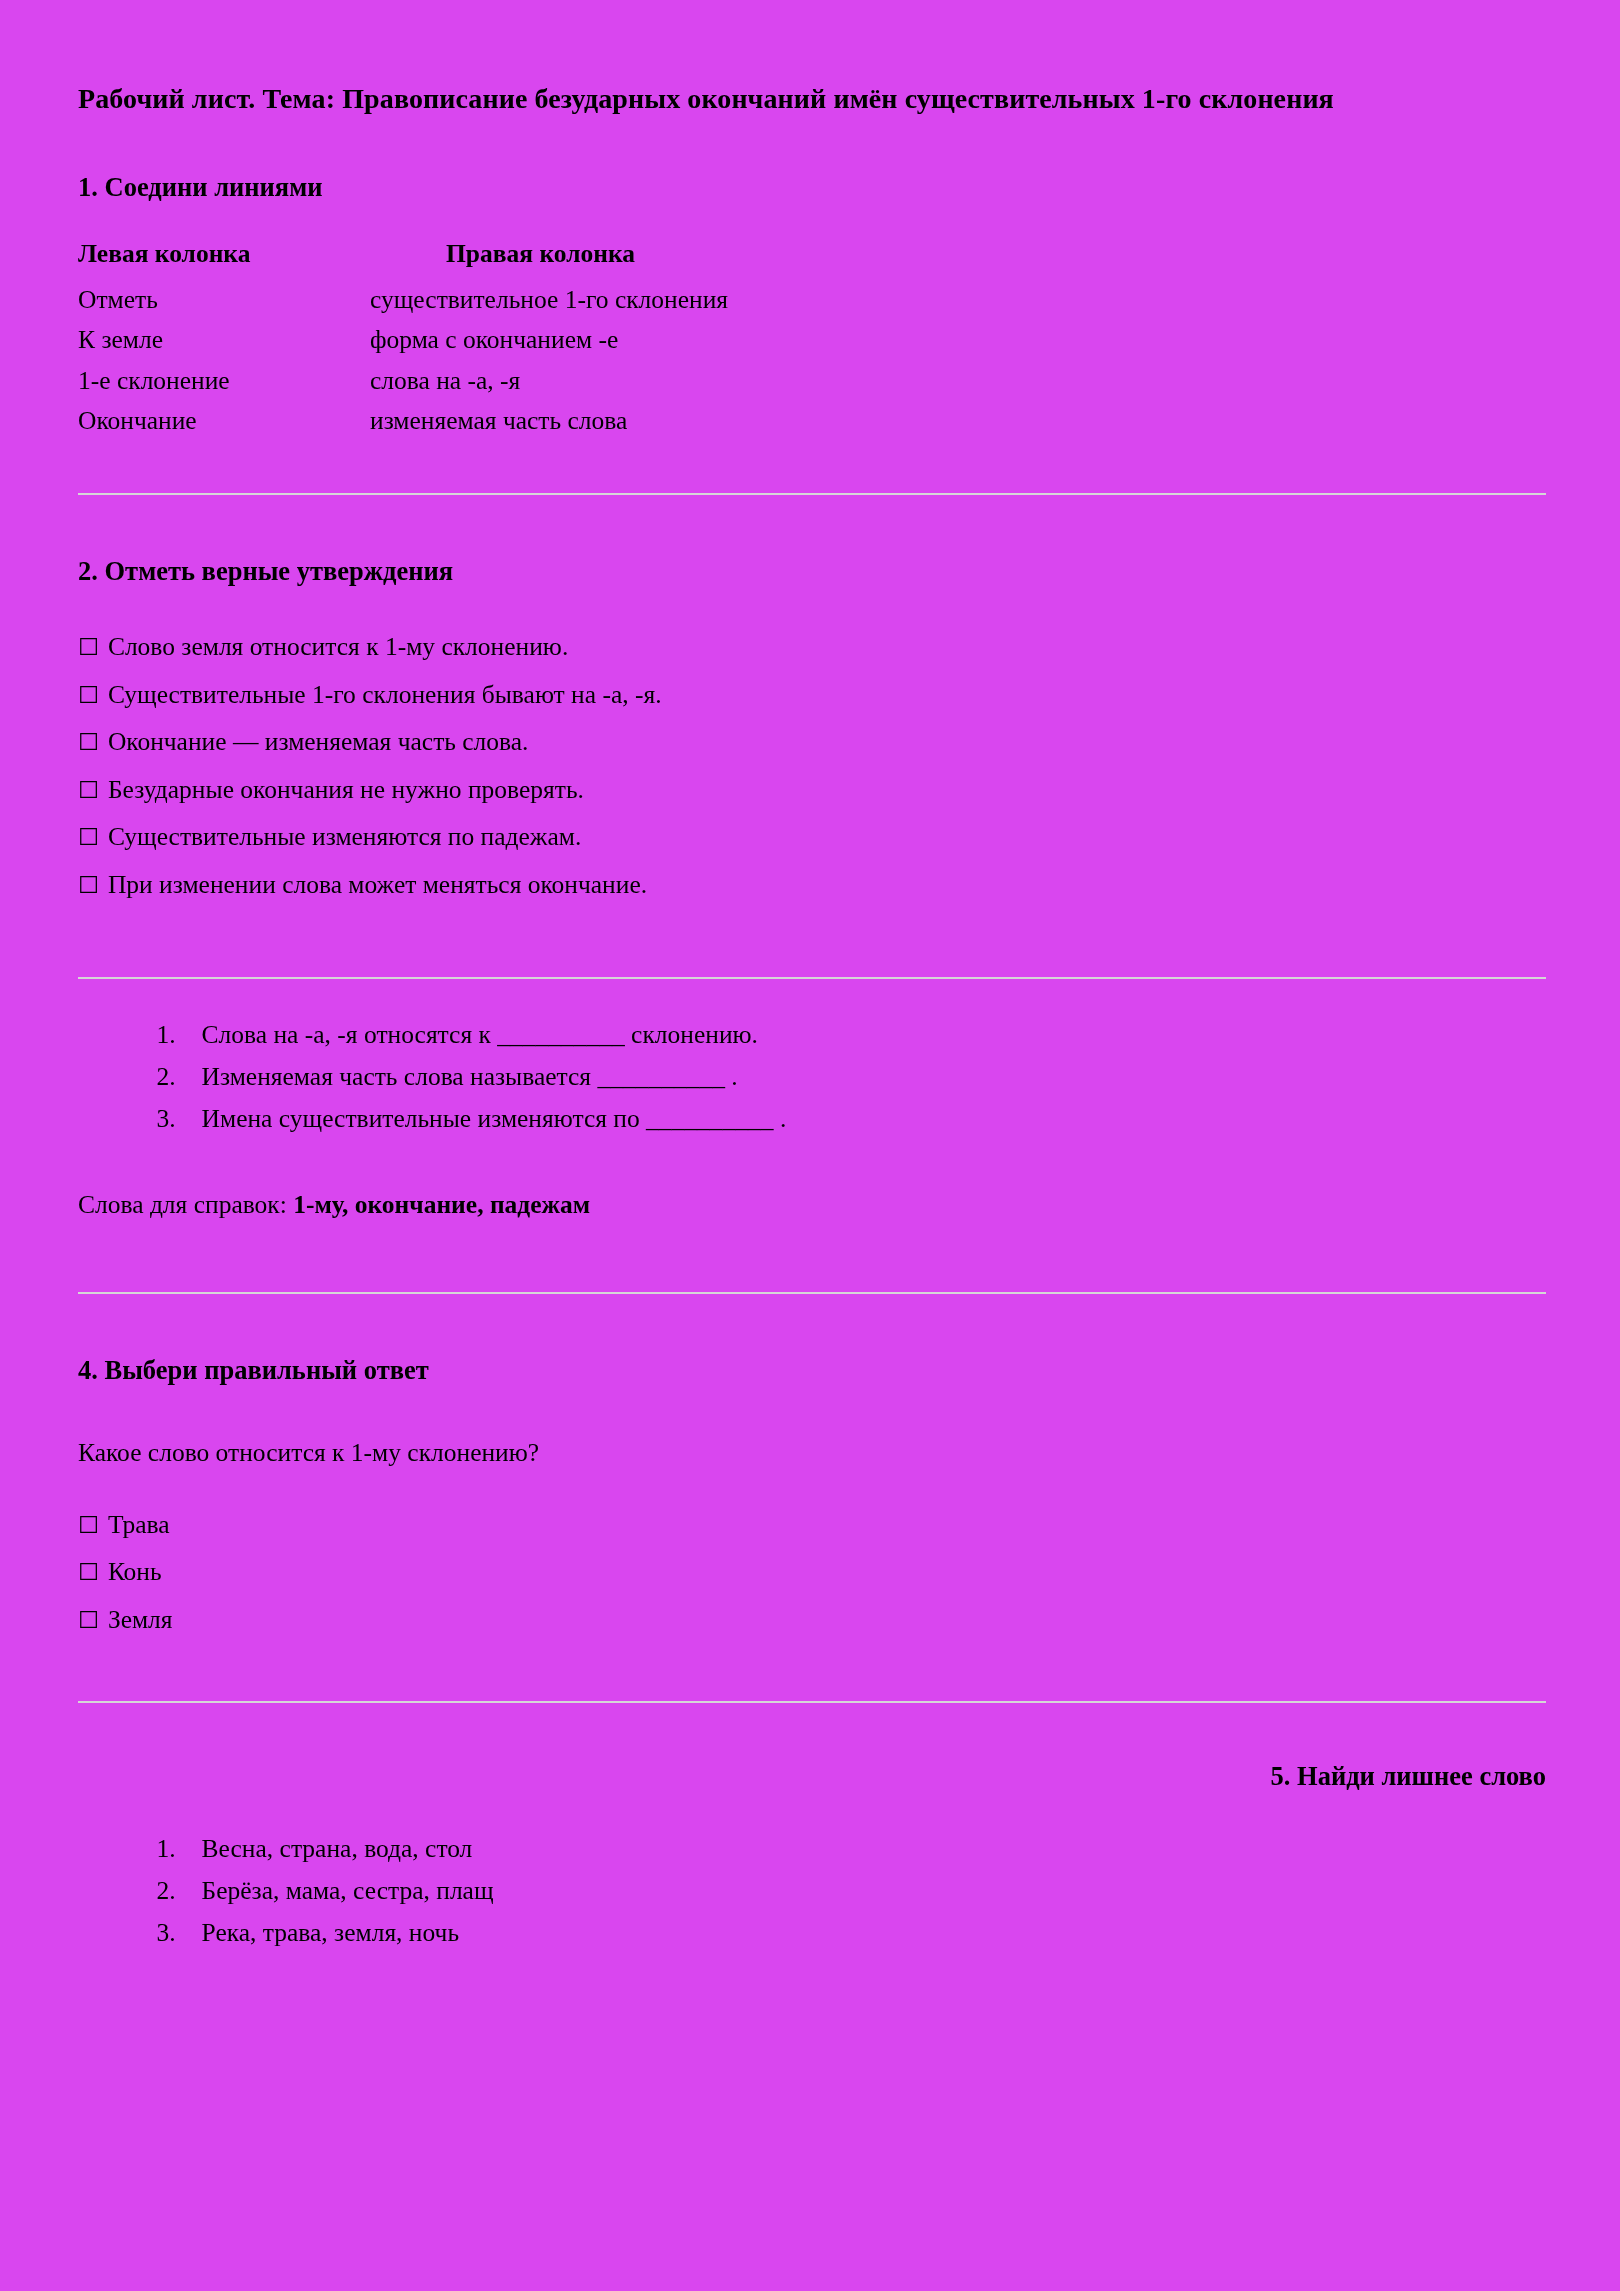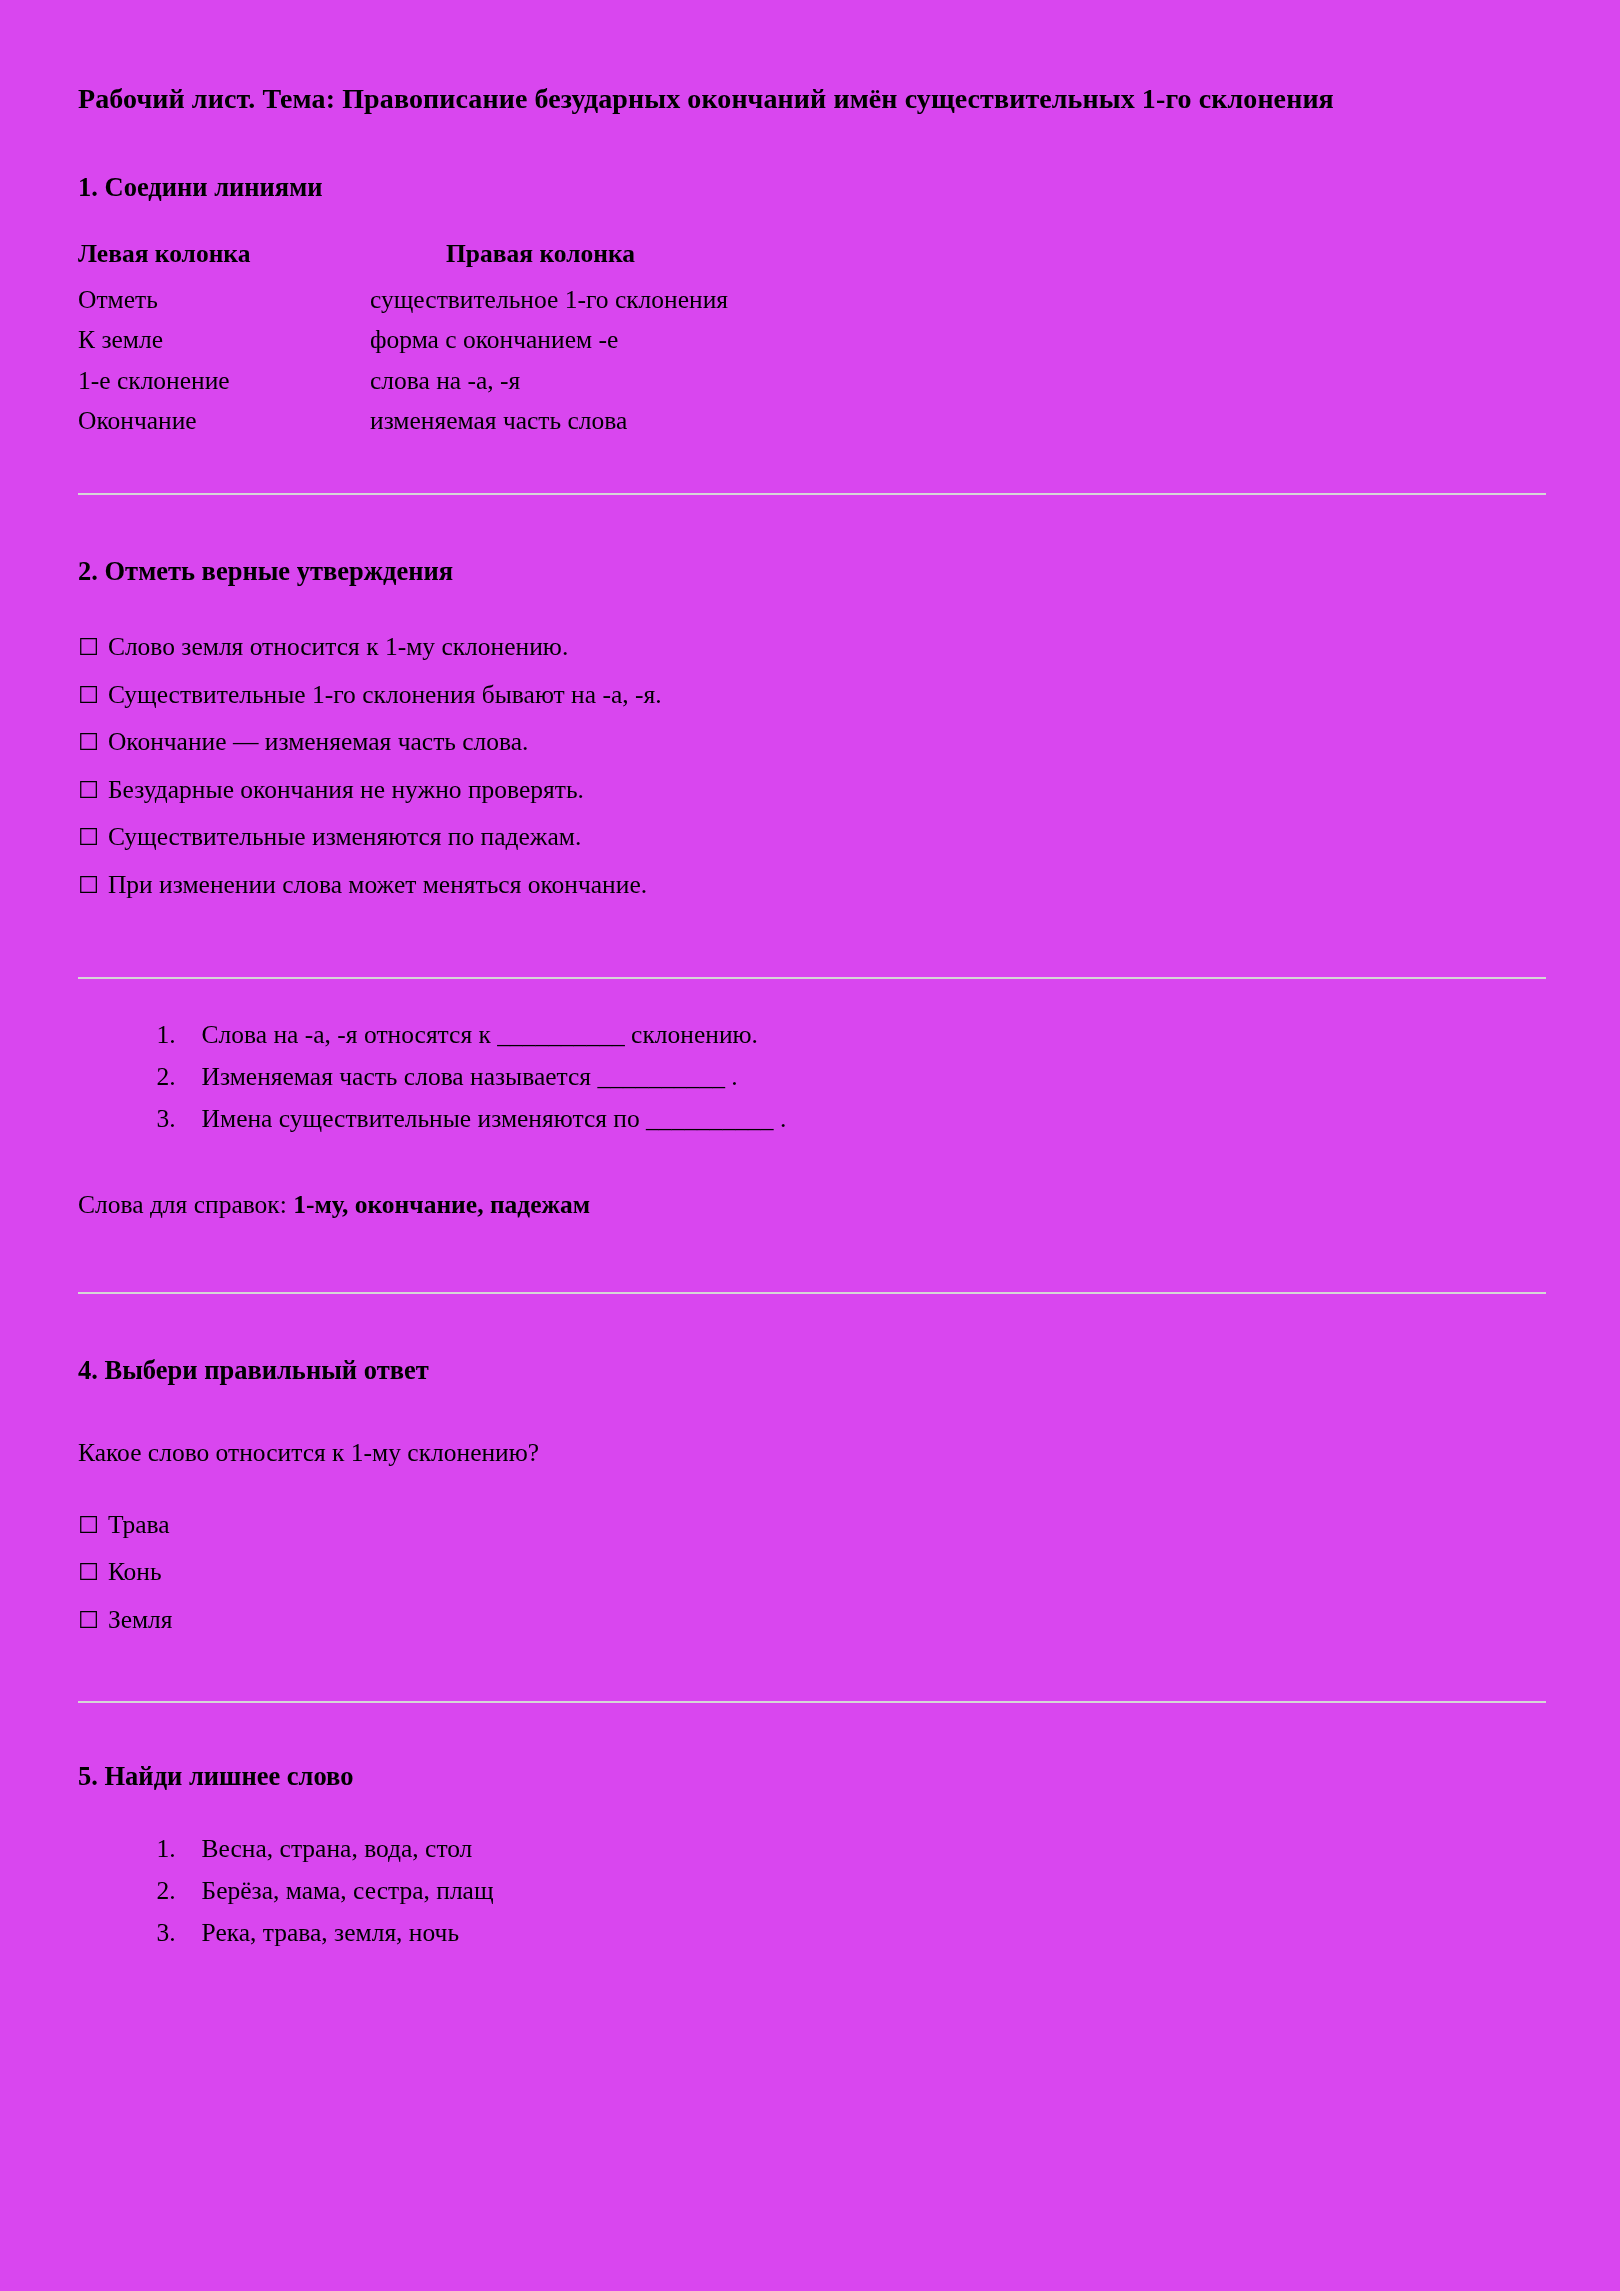--- a/index.html
+++ b/index.html
@@ -36,21 +36,21 @@
   .section-heading {
     font-size: 26.5px;
     font-weight: bold;
     margin: 0;
     line-height: 1.3;
   }
   .sec-1-heading { margin-top: 53px; }
   .sec-2-heading { margin-top: 59px; }
   .sec-3-heading { margin-top: 59px; }
   .sec-4-heading { margin-top: 59px; }
-  .sec-5-heading { margin-top: 56px; }
+  .sec-5-heading { margin-top: 56px; text-align: right; }
 
   
   .divider {
     border: 0;
     border-top: 2px solid #d6d6d6;
     margin: 51px 0 0 0;
     width: 1468px;
   }
   .divider.d1 { margin-top: 51px; }
   .divider.d2 { margin-top: 76px; }

